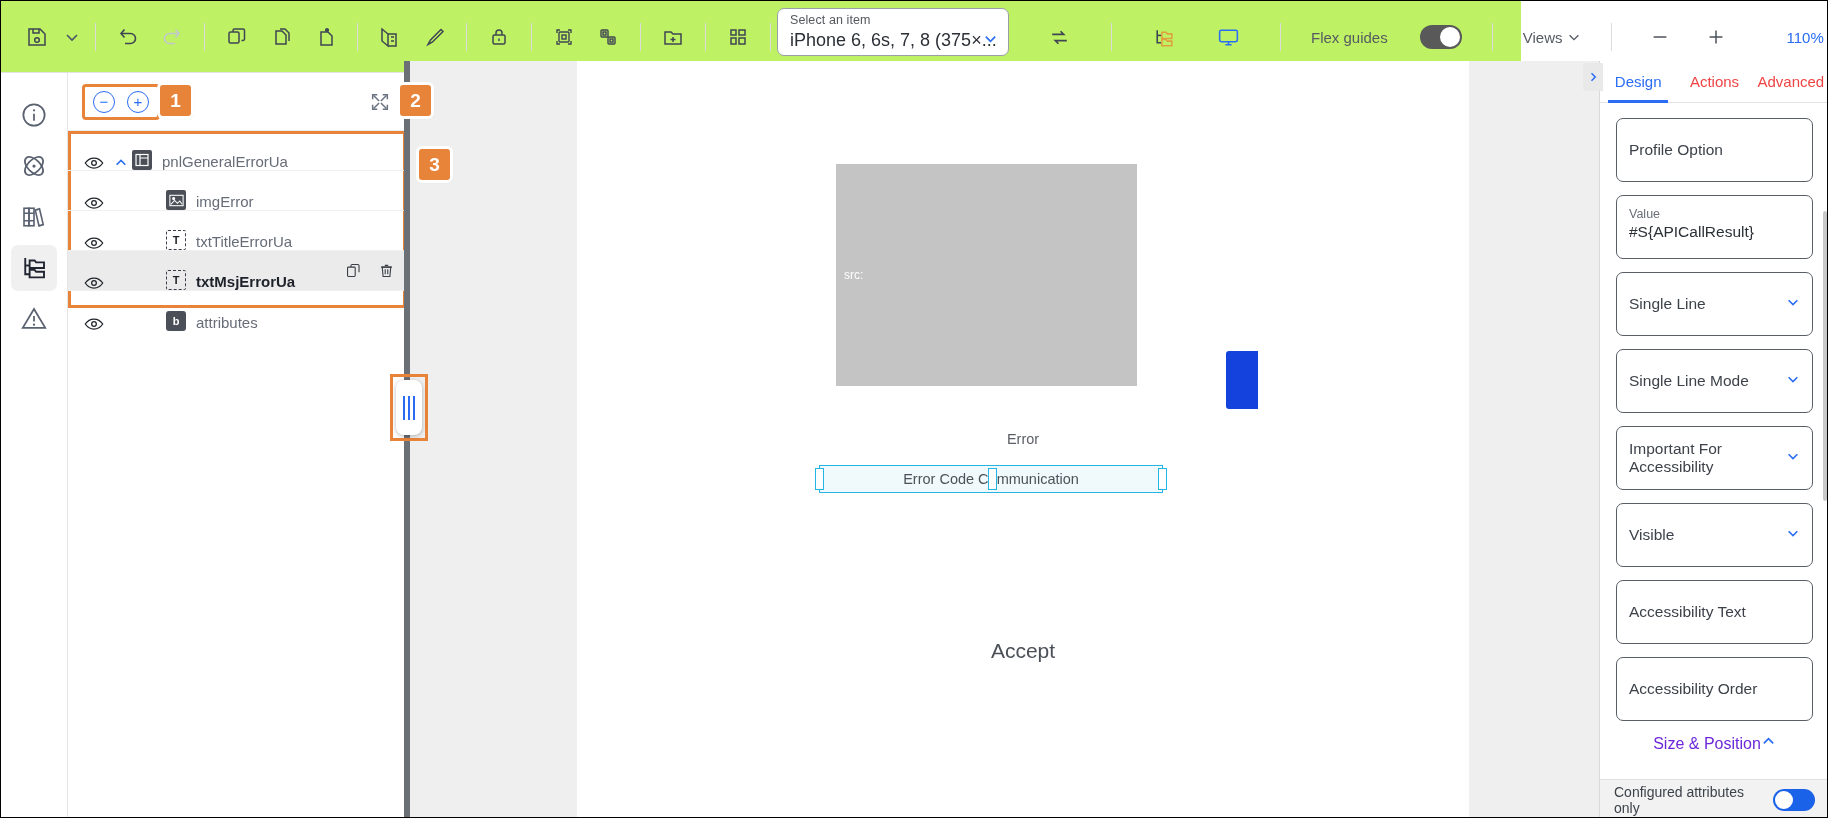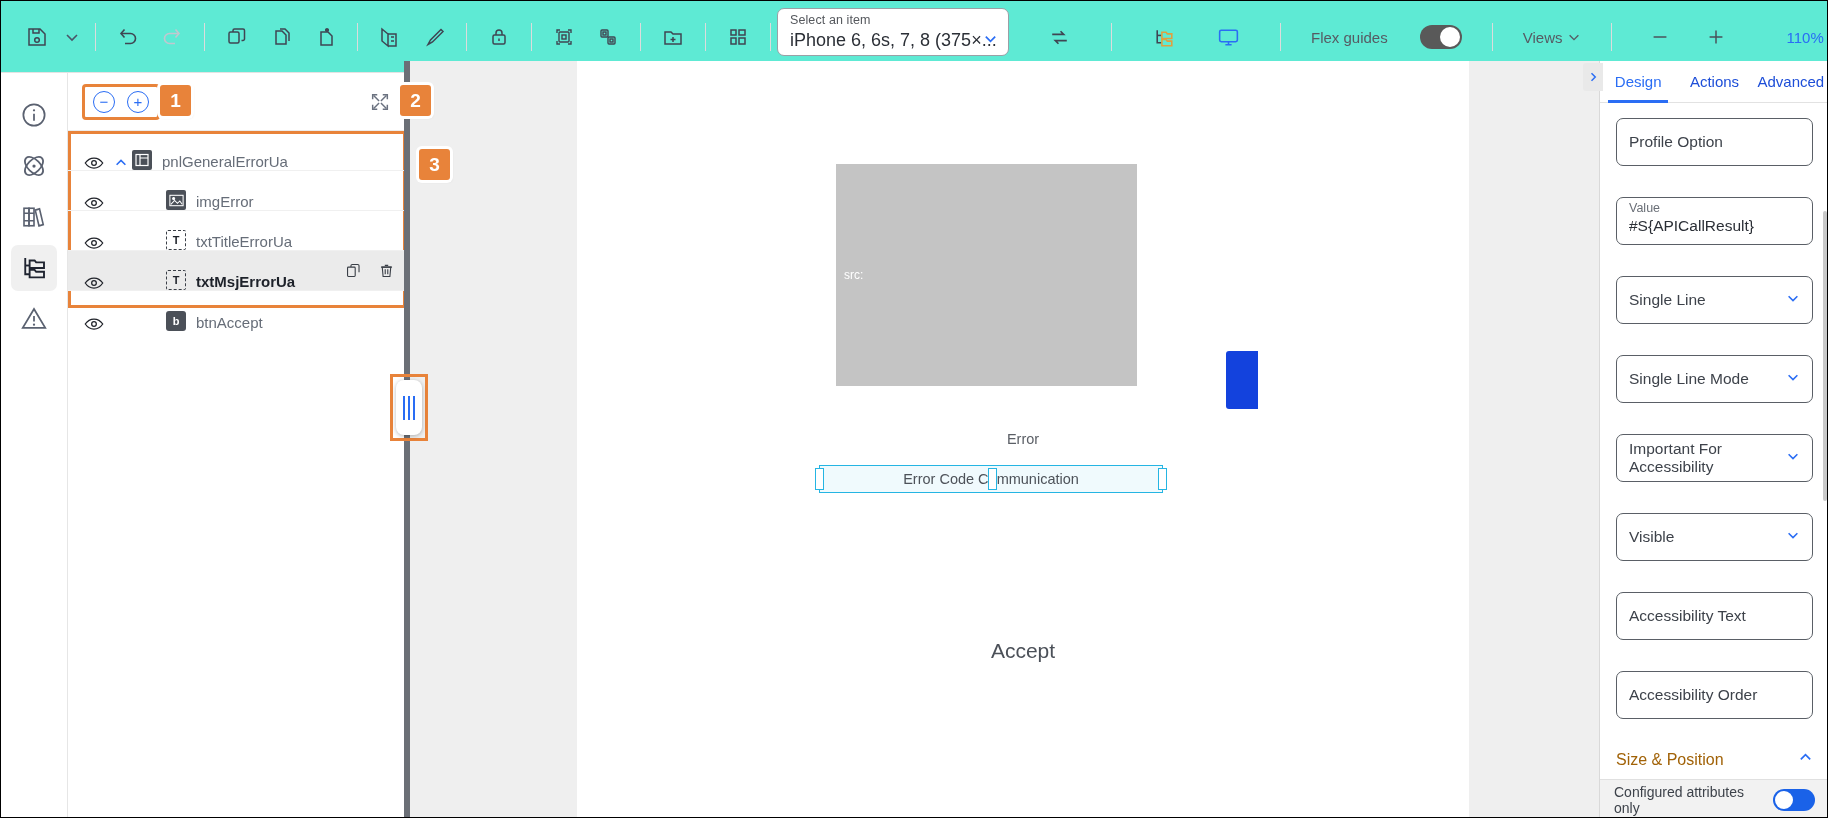--- a/index.html
+++ b/index.html
@@ -13,22 +13,22 @@
     position: relative;
     width: 1828px; height: 818px;
     background: #ffffff;
     border: 1px solid #000;
     overflow: hidden;
   }
 
   
   .toolbar {
     position: absolute; left: 0; top: 0;
-    width: 1828px; height: 72px;
-    background: #5eead4;
+    width: 1520px; height: 72px;
+    background: #bef264;
     border-bottom: 1px solid #e3e3e3;
     display: flex; align-items: center;
   }
   .tb-group { display: flex; align-items: center; }
   .tb-btn {
     width: 44px; height: 44px;
     display: flex; align-items: center; justify-content: center;
     color: #3f4552;
     cursor: pointer;
     border-radius: 4px;
@@ -247,46 +247,46 @@
     width:20px;height:28px;background:#e9e9e9;
     border-radius:3px 0 0 3px;
     display:flex;align-items:center;justify-content:center;
     color:#2a6df4; cursor:pointer; z-index:20;
   }
   .tabs {
     display:flex; height:42px; border-bottom:1px solid #e2e2e2;
   }
   .tab {
     flex:1; display:flex;align-items:center;justify-content:center;
-    font-size:15px; color:#1d4ed8; cursor:pointer;
+    font-size:15px; color:#ef4444; cursor:pointer;
     position:relative;
   }
   .tab.active { color:#2a6df4; }
   .tab.active::after {
     content:''; position:absolute; left:8px; right:8px; bottom:-1px;
     height:3px; background:#2a6df4;
   }
   .rp-body {
     position:absolute; left:0; top:43px; right:0; bottom:40px;
     padding: 14px 16px 0 16px; overflow:hidden;
   }
   .field {
-    height:48px; border:1px solid #5a5f66; border-radius:7px;
-    margin-bottom:31px; display:flex; align-items:center;
+    height:64px; border:1px solid #5a5f66; border-radius:7px;
+    margin-bottom:13px; display:flex; align-items:center;
     padding: 8px 12px; position:relative; cursor:pointer;
     background:#fff;
   }
   .field .ftxt { font-size:15.5px; color:#3d424a; }
   .field .fchev { position:absolute; right:12px; color:#2a6df4; }
   .field.withlabel { flex-direction:column; align-items:flex-start; justify-content:center; padding-top:3px;}
   .field.withlabel .flabel { font-size:12.5px; color:#6a6f77; line-height:15px;}
   .field.withlabel .fvalue { font-size:15.5px; color:#2b2f36; line-height:20px;}
   .section-title {
-    font-size:16px; color:#a16207; margin-top:12px;
-    display:flex; align-items:center; justify-content:space-between;
+    font-size:16px; color:#6d28d9; margin-top:12px;
+    display:flex; align-items:center; justify-content:center;
   }
   .rp-footer {
     position:absolute; left:0; right:0; bottom:0; height:40px;
     background:#f2f2f2; border-top:1px solid #e0e0e0;
     display:flex;align-items:center;justify-content:space-between;
     padding: 0 14px;
   }
   .rp-footer .ftxt2 { font-size:14px;color:#3d424a;}
   .toggle-blue {
     width:42px;height:22px;border-radius:11px;background:#1a62e8;
@@ -633,21 +633,21 @@
       <div class="tree-row" style="border-bottom:none">
         <span class="eye">
           <svg width="20" height="14" viewBox="0 0 24 16" fill="none" stroke="currentColor" stroke-width="1.5">
             <path d="M1.5 8S5.5 2 12 2s10.5 6 10.5 6-4 6-10.5 6S1.5 8 1.5 8z"></path>
               <circle cx="12" cy="8" r="2.8"></circle>
           </svg>
         </span>
         <span class="ind"></span>
         <span class="ind" style="width:34px"></span>
         <span class="node-icon btn">b</span>
-        <span>btnAccept</span>
+        <span>attributes</span>
       </div>
     </div>
   </div>
 
   <div class="badge" style="left:159px;top:84px">1</div>
   <div class="badge" style="left:399px;top:84px">2</div>
   <div class="badge" style="left:418px;top:148px">3</div>
 
   <div class="splitter"></div>
   <div class="drag-handle-wrap"></div>

